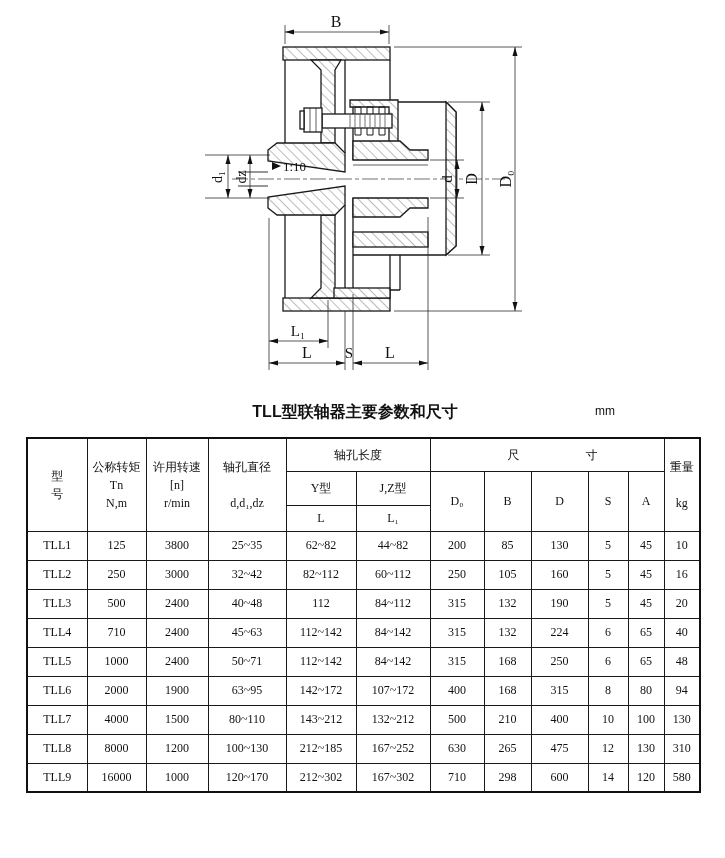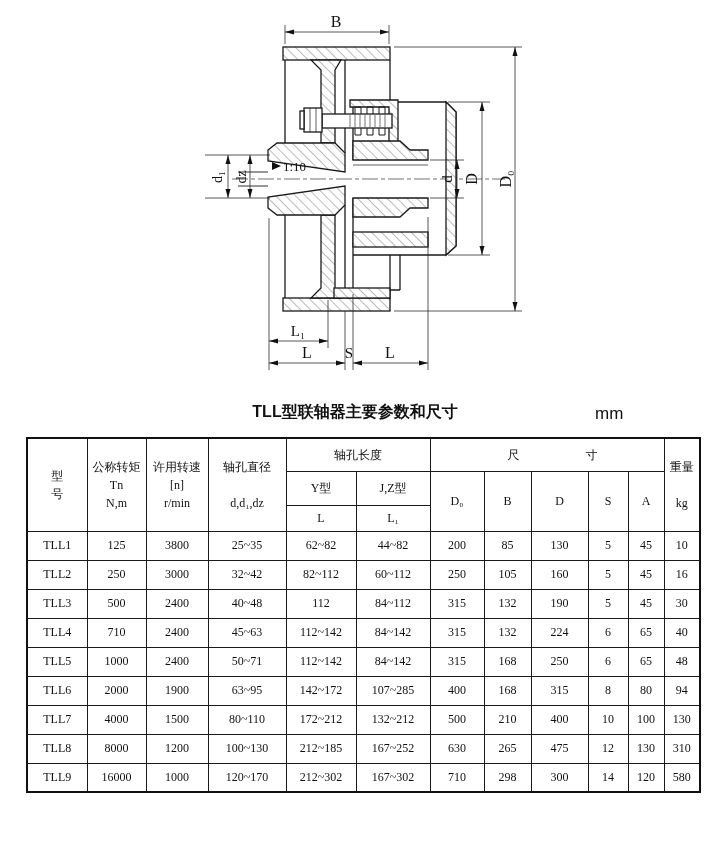--- a/index.html
+++ b/index.html
@@ -1,21 +1,21 @@
 <!DOCTYPE html>
 <html><head>
 <meta charset="utf-8">
 <style>
   html,body{margin:0;padding:0;background:#ffffff;}
   body{width:725px;height:858px;position:relative;font-family:"Liberation Serif","DejaVu Serif",serif;color:#111;}
   #drawing{position:absolute;left:0;top:0;}
   .caption{position:absolute;top:402px;left:0;width:725px;height:26px;}
   .caption .title{position:absolute;left:355px;top:0;transform:translateX(-50%);
     font-family:"Liberation Sans","DejaVu Sans",sans-serif;font-weight:bold;font-size:16px;white-space:nowrap;}
-  .caption .unit{position:absolute;left:595px;top:2px;font-family:"Liberation Sans",sans-serif;font-size:17px;}
+  .caption .unit{position:absolute;left:595px;top:2px;font-family:"Liberation Sans",sans-serif;font-size:12px;}
   .tblwrap{position:absolute;left:26px;top:437px;}
   table{border-collapse:collapse;table-layout:fixed;width:673px;border:2px solid #111;}
   th,td{border:1px solid #1a1a1a;text-align:center;vertical-align:middle;padding:0;
     font-weight:normal;font-size:12px;overflow:hidden;}
   thead th{white-space:pre-line;line-height:1.5;}
   tr.hr1{height:33px;} tr.hr2{height:34px;margin-top:48px;} tr.hr3{height:26px;}
   tbody tr{height:29px;}
   .sp-model{letter-spacing:1.25em;padding-left:1.25em;}
   .sp-dims{letter-spacing:5.5em;padding-left:5.5em;text-align:right;}
   .lh-tall{line-height:3.0;}
@@ -229,21 +229,21 @@
           <td>500</td>
           <td>2400</td>
           <td>40~48</td>
           <td>112</td>
           <td>84~112</td>
           <td>315</td>
           <td>132</td>
           <td>190</td>
           <td>5</td>
           <td>45</td>
-          <td>30</td>
+          <td>20</td>
         </tr>
         <tr>
           <td>TLL4</td>
           <td>710</td>
           <td>2400</td>
           <td>45~63</td>
           <td>112~142</td>
           <td>84~142</td>
           <td>315</td>
           <td>132</td>
@@ -265,34 +265,34 @@
           <td>6</td>
           <td>65</td>
           <td>48</td>
         </tr>
         <tr>
           <td>TLL6</td>
           <td>2000</td>
           <td>1900</td>
           <td>63~95</td>
           <td>142~172</td>
-          <td>107~285</td>
+          <td>107~172</td>
           <td>400</td>
           <td>168</td>
           <td>315</td>
           <td>8</td>
           <td>80</td>
           <td>94</td>
         </tr>
         <tr>
           <td>TLL7</td>
           <td>4000</td>
           <td>1500</td>
           <td>80~110</td>
-          <td>172~212</td>
+          <td>143~212</td>
           <td>132~212</td>
           <td>500</td>
           <td>210</td>
           <td>400</td>
           <td>10</td>
           <td>100</td>
           <td>130</td>
         </tr>
         <tr>
           <td>TLL8</td>
@@ -310,20 +310,20 @@
         </tr>
         <tr>
           <td>TLL9</td>
           <td>16000</td>
           <td>1000</td>
           <td>120~170</td>
           <td>212~302</td>
           <td>167~302</td>
           <td>710</td>
           <td>298</td>
-          <td>300</td>
+          <td>600</td>
           <td>14</td>
           <td>120</td>
           <td>580</td>
         </tr>
       </tbody>
 </table>
 </div>
 
 </body></html>

